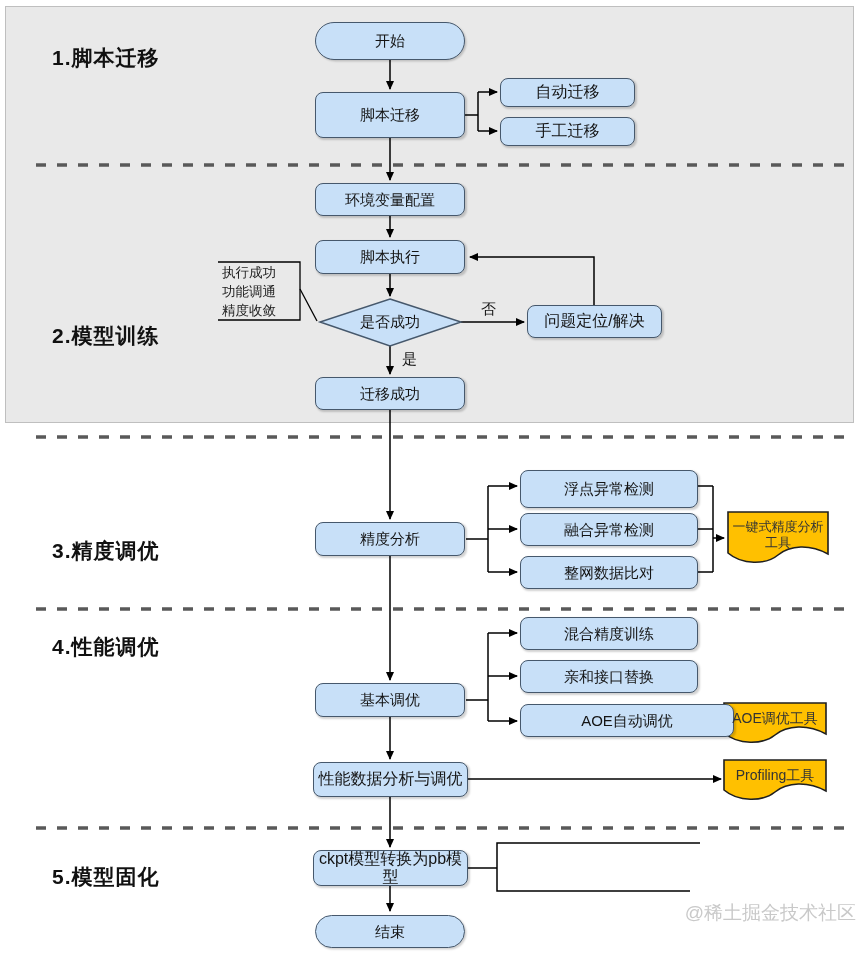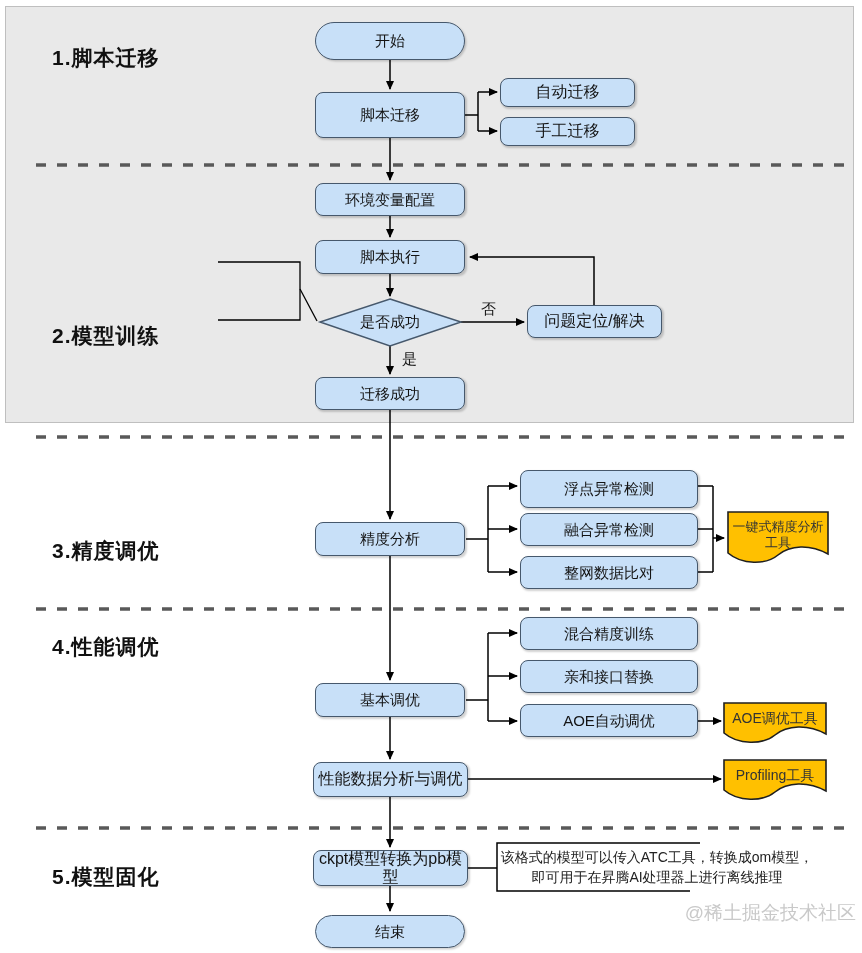--- a/index.html
+++ b/index.html
@@ -153,34 +153,35 @@
   <div class="node" style="left:315px;top:377px;width:150px;height:33px;">迁移成功</div>
 
   <div class="node" style="left:315px;top:522px;width:150px;height:34px;">精度分析</div>
   <div class="node" style="left:520px;top:470px;width:178px;height:38px;">浮点异常检测</div>
   <div class="node" style="left:520px;top:513px;width:178px;height:33px;">融合异常检测</div>
   <div class="node" style="left:520px;top:556px;width:178px;height:33px;">整网数据比对</div>
 
   <div class="node" style="left:315px;top:683px;width:150px;height:34px;">基本调优</div>
   <div class="node" style="left:520px;top:617px;width:178px;height:33px;">混合精度训练</div>
   <div class="node" style="left:520px;top:660px;width:178px;height:33px;">亲和接口替换</div>
-  <div class="node" style="left:520px;top:704px;width:178px;height:33px;">AOE自动调优</div>
+  <div class="node" style="left:520px;top:704px;width:214px;height:33px;">AOE自动调优</div>
   <div class="node small" style="left:313px;top:762px;width:155px;height:35px;">性能数据分析与调优</div>
 
   <div class="node small" style="left:313px;top:850px;width:155px;height:36px;">ckpt模型转换为pb模型</div>
   <div class="node stadium" style="left:315px;top:915px;width:150px;height:33px;">结束</div>
 
   <div class="doc-label" style="left:728px;top:516px;width:100px;height:38px;">一键式精度分析工具</div>
   <div class="doc-label" style="left:724px;top:707px;width:102px;height:22px;font-size:14px;">AOE调优工具</div>
   <div class="doc-label" style="left:724px;top:764px;width:102px;height:22px;font-size:14px;">Profiling工具</div>
 
   <div class="edge-label" style="left:481px;top:300px;">否</div>
   <div class="edge-label" style="left:402px;top:350px;">是</div>
 
+  <div class="callout-text" style="left:222px;top:263px;width:76px;height:56px;">
+    <span>执行成功</span>
+    <span>功能调通</span>
+    <span>精度收敛</span>
+  </div>
 
-  <div class="note-text" style="left:499px;top:847px;width:316px;">
-    <span style="display:block;">该格式的模型可以传入ATC工具，转换成om模型，</span>
-    <span style="display:block;">即可用于在昇腾AI处理器上进行离线推理</span>
-  </div>
 
   <div class="watermark">@稀土掘金技术社区</div>
 
 </div>
 
 </body></html>

